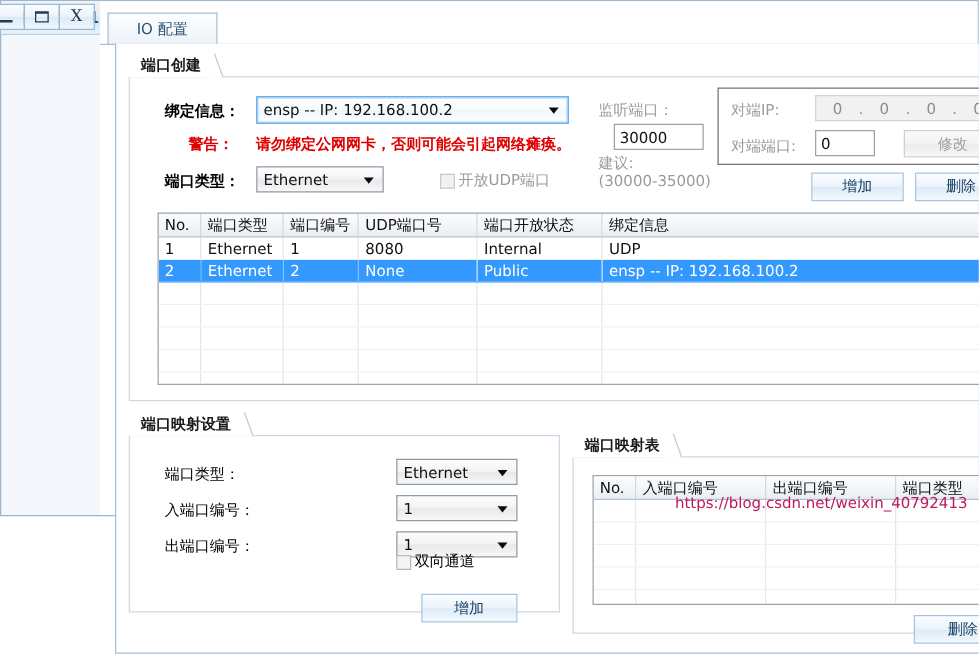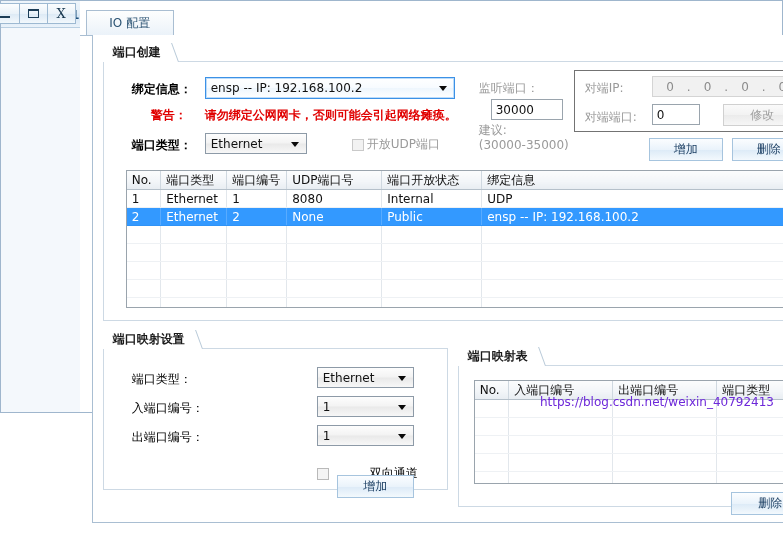--- a/index.html
+++ b/index.html
@@ -302,21 +302,21 @@
     border-right-color: #58abff;
     border-bottom-color: #2f93f7;
   }
   .grid tbody tr.empty td { color: transparent; }
 
   
   .watermark {
     position: absolute;
     right: 8px; bottom: 3px;
     font-size: 12px;
-    color: #6d28d9;
+    color: #be185d;
     white-space: nowrap;
     user-select: none;
     margin-top: 28px;
   }
 </style>
 </head>
 <body>
 
 <div class="window">
 
@@ -512,21 +512,21 @@
             <span>1</span>
             <span class="arrow"></span>
           </div>
 
           <div class="lbl" style="left:28px; top:80px;">出端口编号：</div>
           <div class="combo" style="left:213px; top:76px; width:97px; height:21px;">
             <span>1</span>
             <span class="arrow"></span>
           </div>
 
-          <div class="check" style="left:213px; top:116px;gap:38px;">
+          <div class="check" style="left:213px; top:92px;">
             <span class="box"></span>
             <span>双向通道</span>
           </div>
 
           <div class="btn blue" style="left:233px; top:126px; width:77px; height:23px;">
             <span>增加</span>
           </div>
 
         </div>
       </div>

